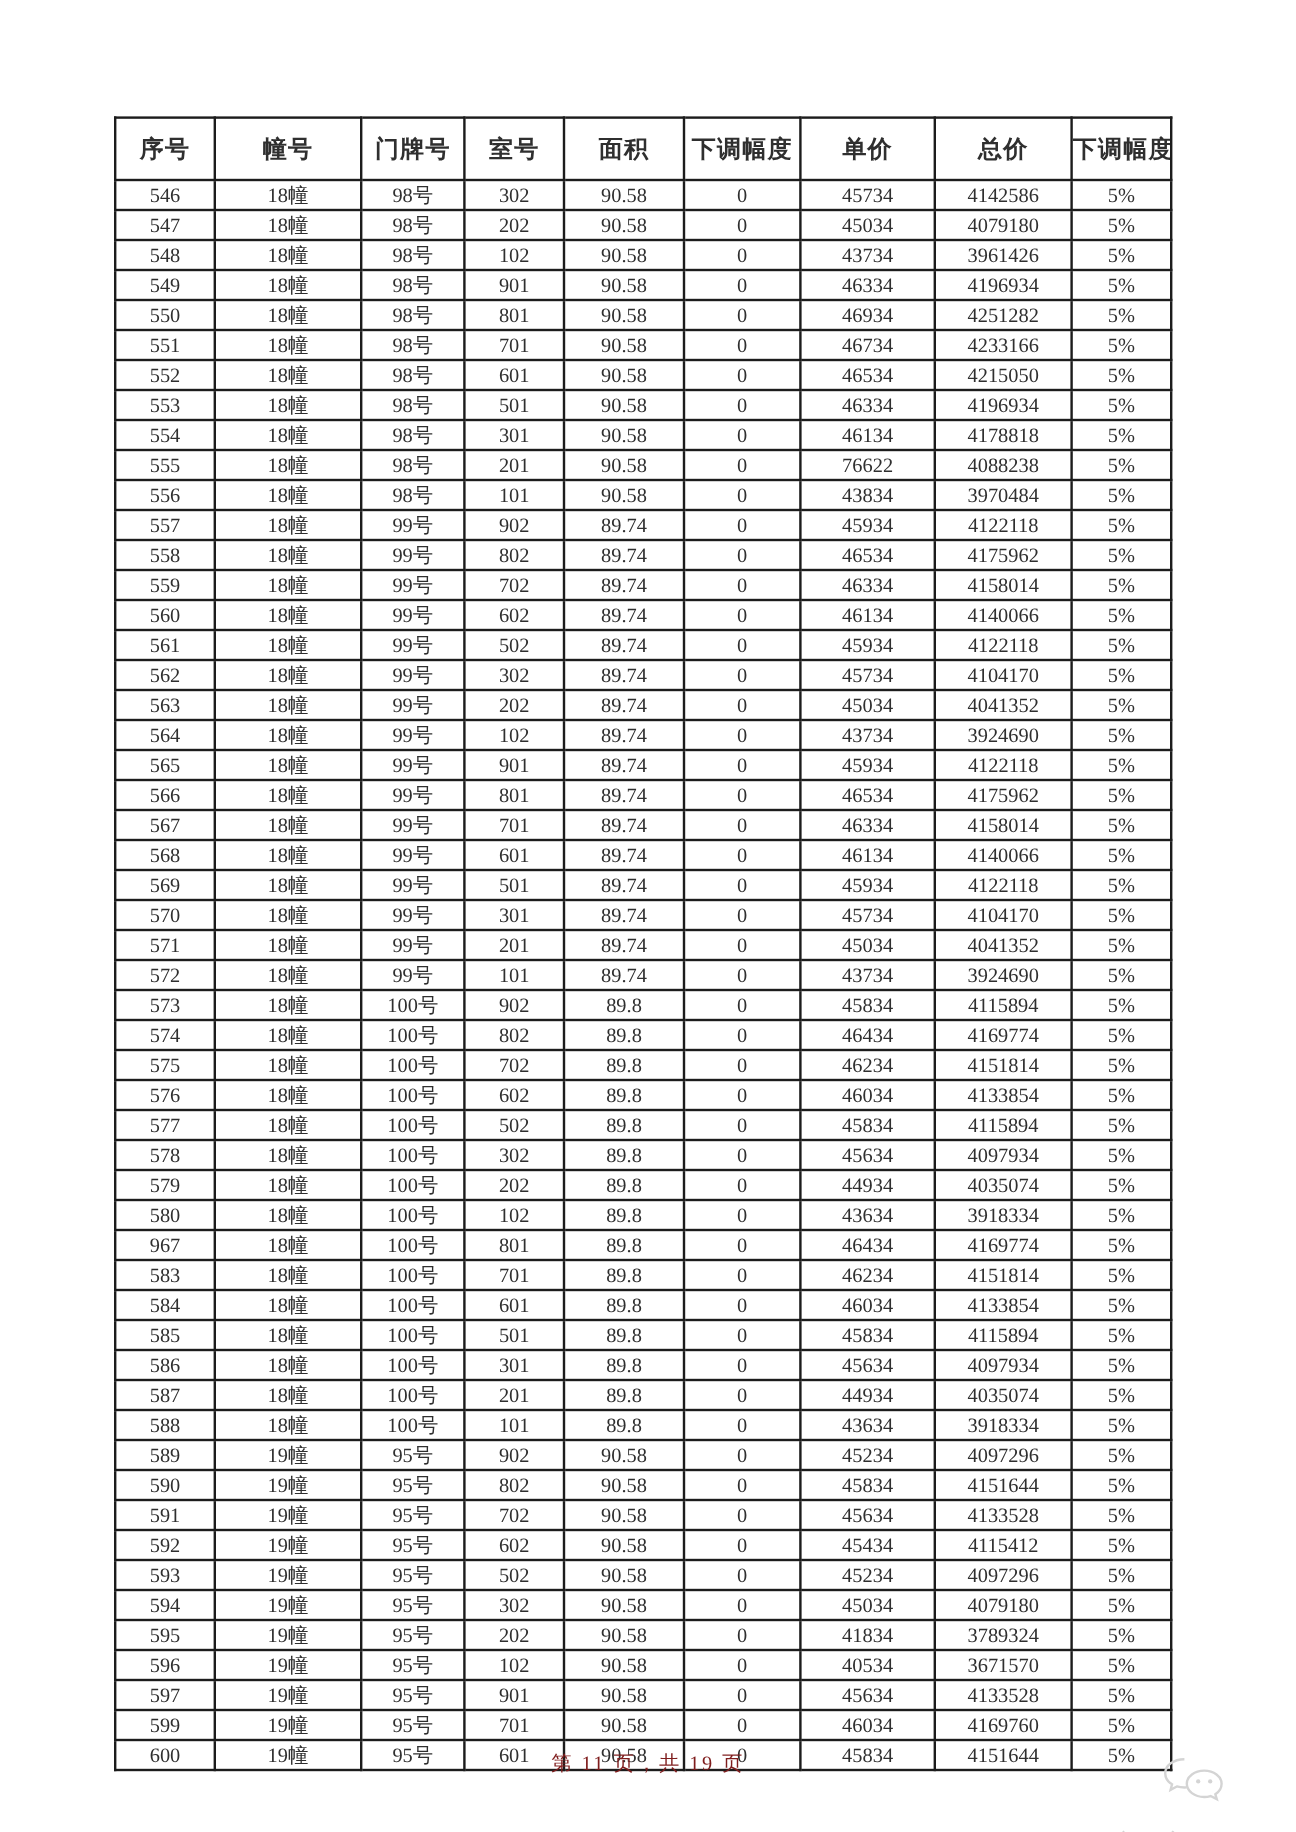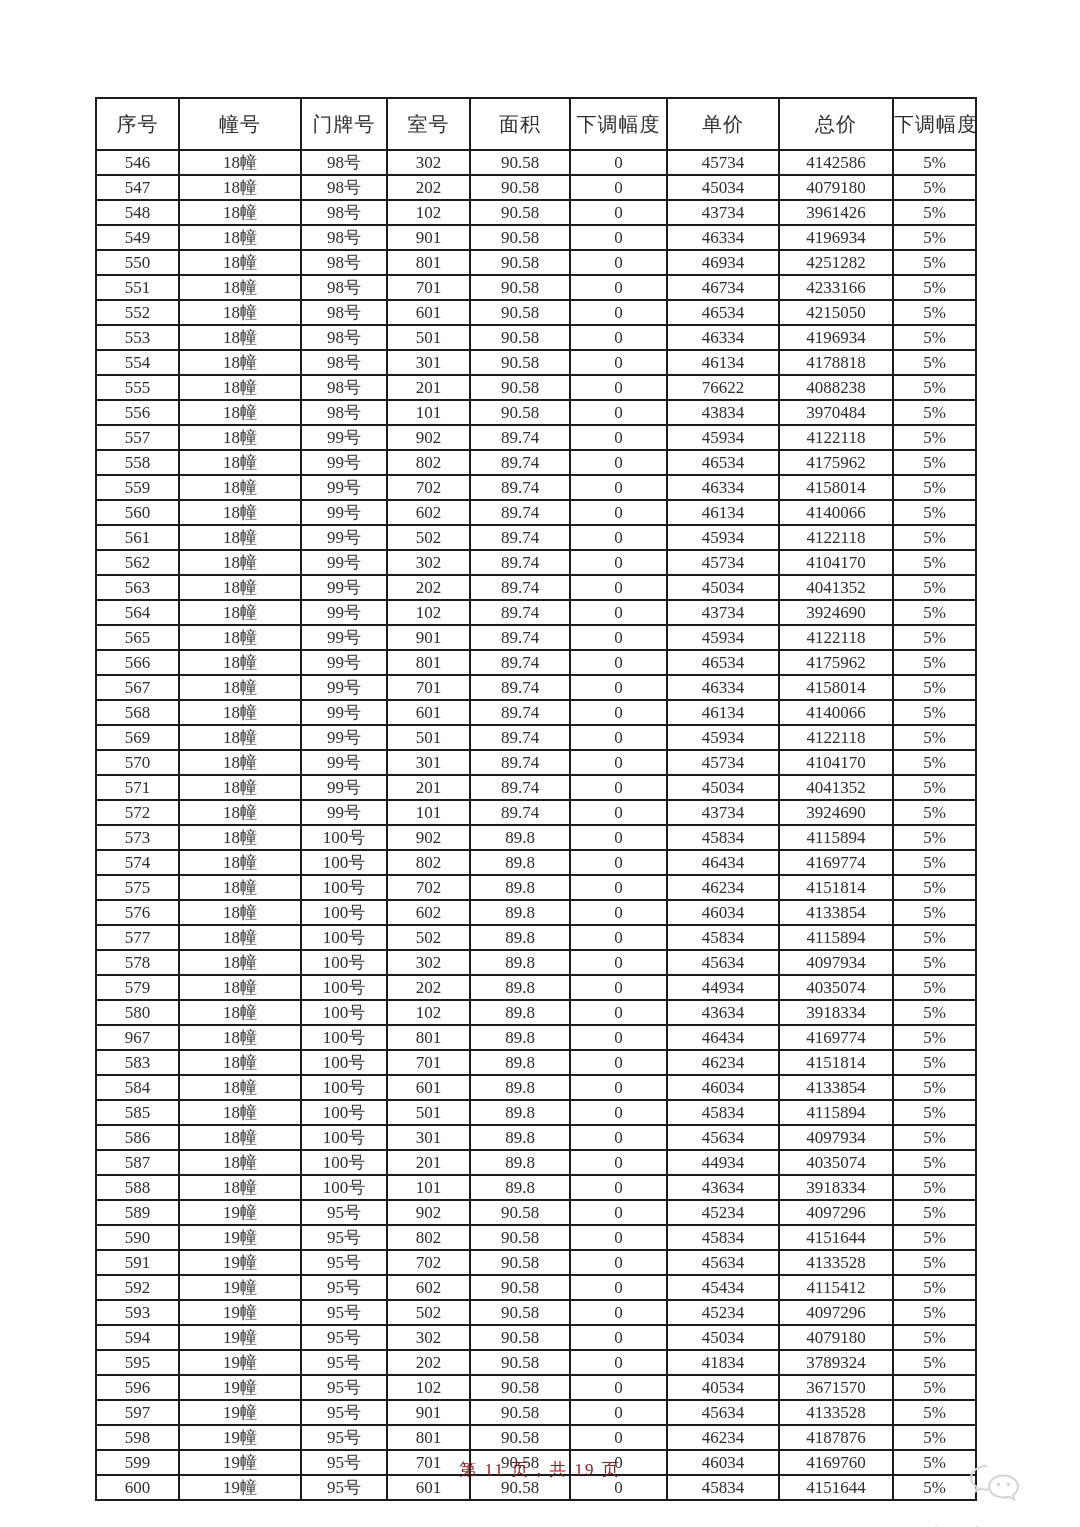--- a/index.html
+++ b/index.html
@@ -24,21 +24,21 @@
     text-align: center;
     vertical-align: middle;
     color: #2f2f2f;
     padding: 0;
     overflow: hidden;
     white-space: nowrap;
   }
   .price-table th {
     height: 50px;
     font-size: 20px;
-    font-weight: 400;
+    font-weight: 700;
     letter-spacing: 1px;
     text-align: center;
   }
   .price-table td {
     height: 21.3px;
     font-size: 17px;
     font-weight: 400;
   }
   .page-footer {
     position: absolute;
@@ -649,31 +649,20 @@
         <td>19幢</td>
         <td>95号</td>
         <td>901</td>
         <td>90.58</td>
         <td>0</td>
         <td>45634</td>
         <td>4133528</td>
         <td>5%</td>
       </tr>
       <tr>
-        <td>598</td>
-        <td>19幢</td>
-        <td>95号</td>
-        <td>801</td>
-        <td>90.58</td>
-        <td>0</td>
-        <td>46234</td>
-        <td>4187876</td>
-        <td>5%</td>
-      </tr>
-      <tr>
         <td>599</td>
         <td>19幢</td>
         <td>95号</td>
         <td>701</td>
         <td>90.58</td>
         <td>0</td>
         <td>46034</td>
         <td>4169760</td>
         <td>5%</td>
       </tr>

